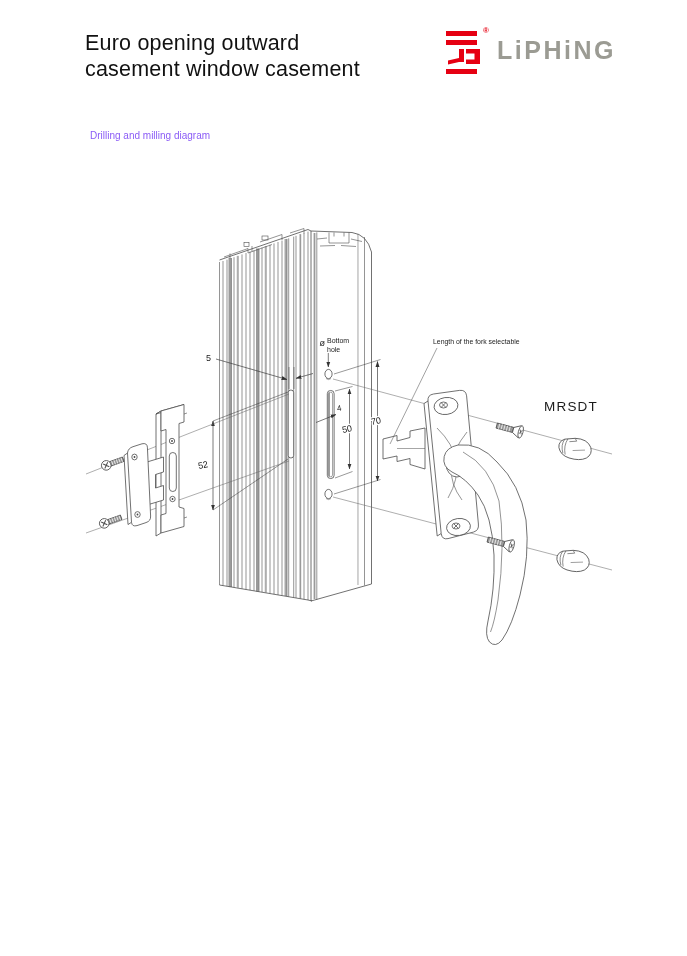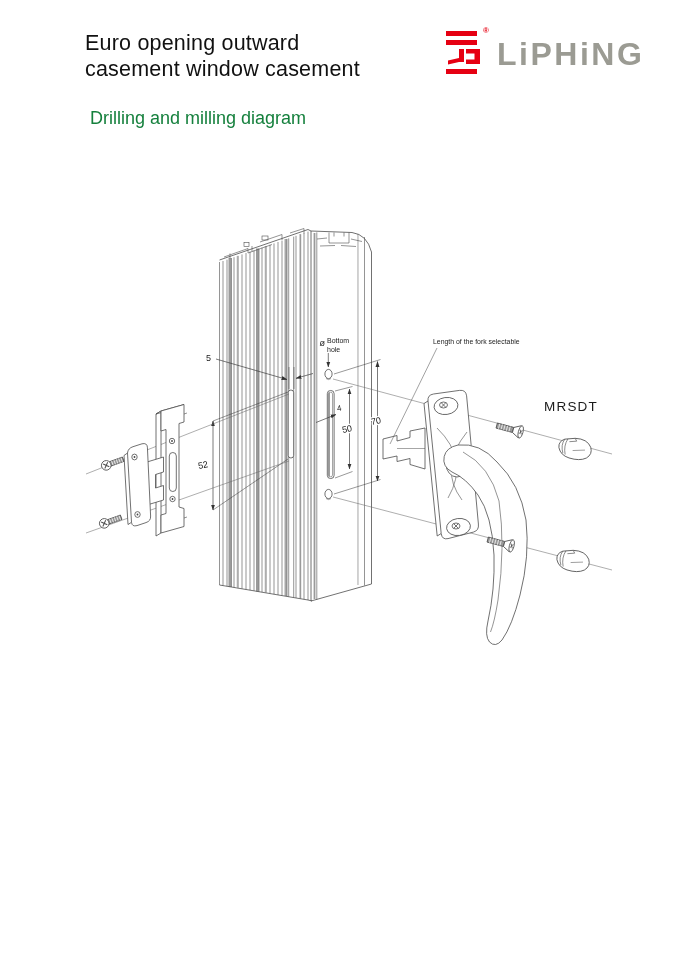--- a/index.html
+++ b/index.html
@@ -1,24 +1,24 @@
 <!DOCTYPE html>
 <html><head>
 <meta charset="utf-8">
 <style>
   html,body{margin:0;padding:0;background:#fff;}
   .page{position:relative;width:687px;height:692px;background:#ffffff;overflow:hidden;
         font-family:"Liberation Sans",sans-serif;}
   .title{position:absolute;left:85px;top:30px;font-size:21.5px;line-height:26px;
          color:#111;letter-spacing:.2px;}
-  .subtitle{position:absolute;left:90px;top:108px;font-size:18px;color:#15803d;}
+  .subtitle{position:absolute;left:90px;top:130px;font-size:10px;color:#8b5cf6;}
   .logo{position:absolute;left:443px;top:28px;width:210px;height:48px;}
   .logo-mark{position:absolute;left:0;top:2px;}
   .logo-reg{position:absolute;left:40px;top:-2px;font-size:8px;color:#e60012;font-weight:bold;}
-  .brand-text{position:absolute;left:54px;top:8px;font-size:32px;font-weight:bold;
+  .brand-text{position:absolute;left:54px;top:8px;font-size:25px;font-weight:bold;
               letter-spacing:2.5px;color:#9b9b93;}
   .notes{position:absolute;left:99px;top:738px;font-size:11px;color:#1c1c1c;line-height:16.5px;white-space:nowrap;}
   .notes .indent{margin-left:106px;}
   svg.diagram{position:absolute;left:0;top:0;}
   svg.diagram text{font-family:"Liberation Sans",sans-serif;fill:#1c1c1c;}
   .halo{paint-order:stroke;stroke:#ffffff;stroke-width:3px;}
 </style>
 </head>
 <body>
 

